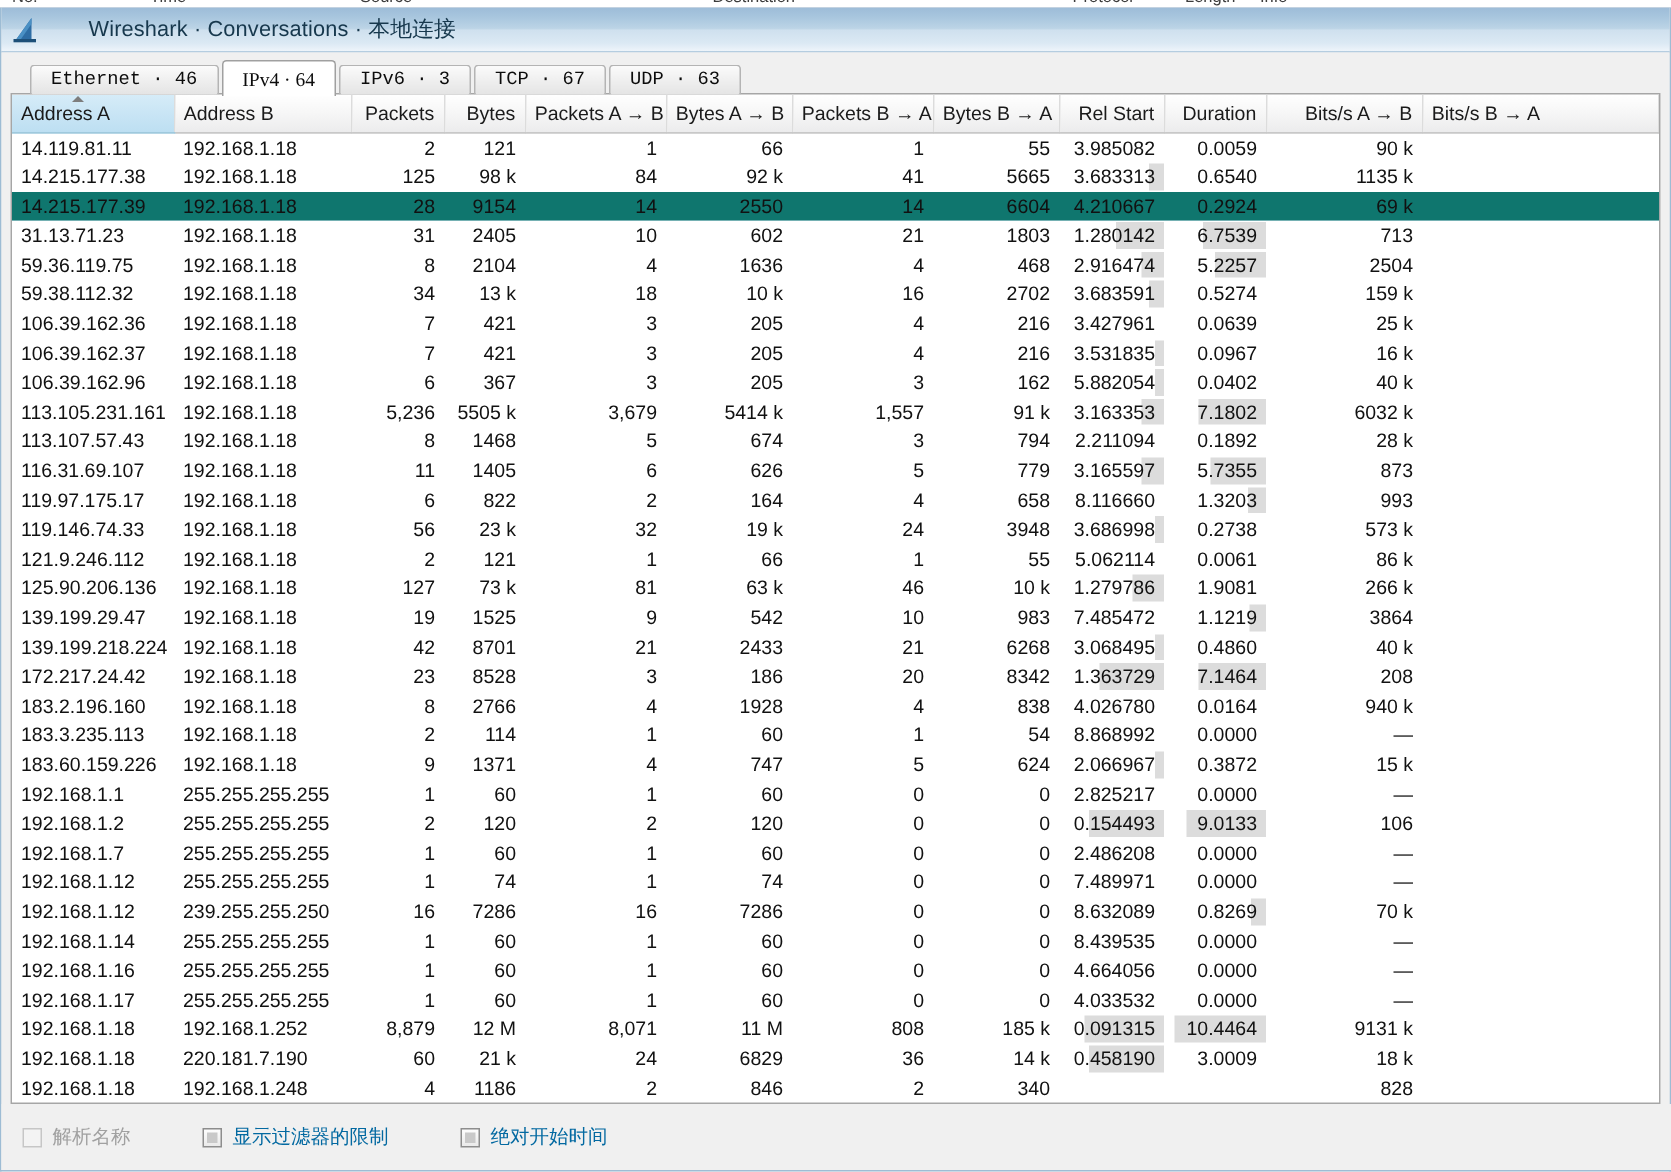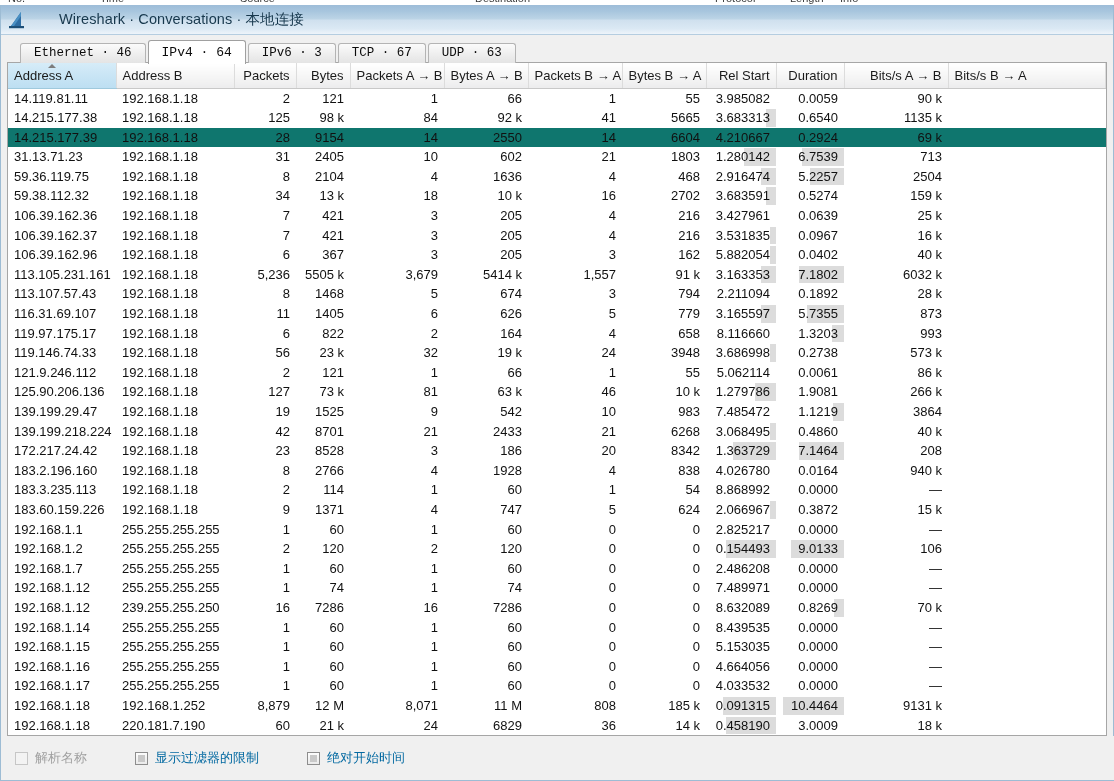--- a/index.html
+++ b/index.html
@@ -102,20 +102,21 @@
   }
   .tab.selected {
     height: 24px;
     line-height: 23px;
     background: #ffffff;
     border-color: #a0a0a0;
     font-size: 13px;
     position: relative;
     top: 1px;
     z-index: 4;
+    font-family: Liberation Serif, serif;
   }
 
   
   #table-frame {
     position: relative;
     margin-top: -1px;
     height: 674px;
     background: #ffffff;
     border: 1px solid #a6a6a6;
     overflow: hidden;
@@ -678,34 +679,20 @@
               <td class="num">1</td>
               <td class="num">60</td>
               <td class="num">0</td>
               <td class="num">0</td>
               <td class="rel"><span class="cellval">8.439535</span></td>
               <td class="dur"><span class="cellval">0.0000</span></td>
               <td class="num">—</td>
               <td class="num"></td>
             </tr>
             <tr>
-              <td>192.168.1.15</td>
-              <td>255.255.255.255</td>
-              <td class="num">1</td>
-              <td class="num">60</td>
-              <td class="num">1</td>
-              <td class="num">60</td>
-              <td class="num">0</td>
-              <td class="num">0</td>
-              <td class="rel"><span class="cellval">5.153035</span></td>
-              <td class="dur"><span class="cellval">0.0000</span></td>
-              <td class="num">—</td>
-              <td class="num"></td>
-            </tr>
-            <tr>
               <td>192.168.1.16</td>
               <td>255.255.255.255</td>
               <td class="num">1</td>
               <td class="num">60</td>
               <td class="num">1</td>
               <td class="num">60</td>
               <td class="num">0</td>
               <td class="num">0</td>
               <td class="rel"><span class="cellval">4.664056</span></td>
               <td class="dur"><span class="cellval">0.0000</span></td>

